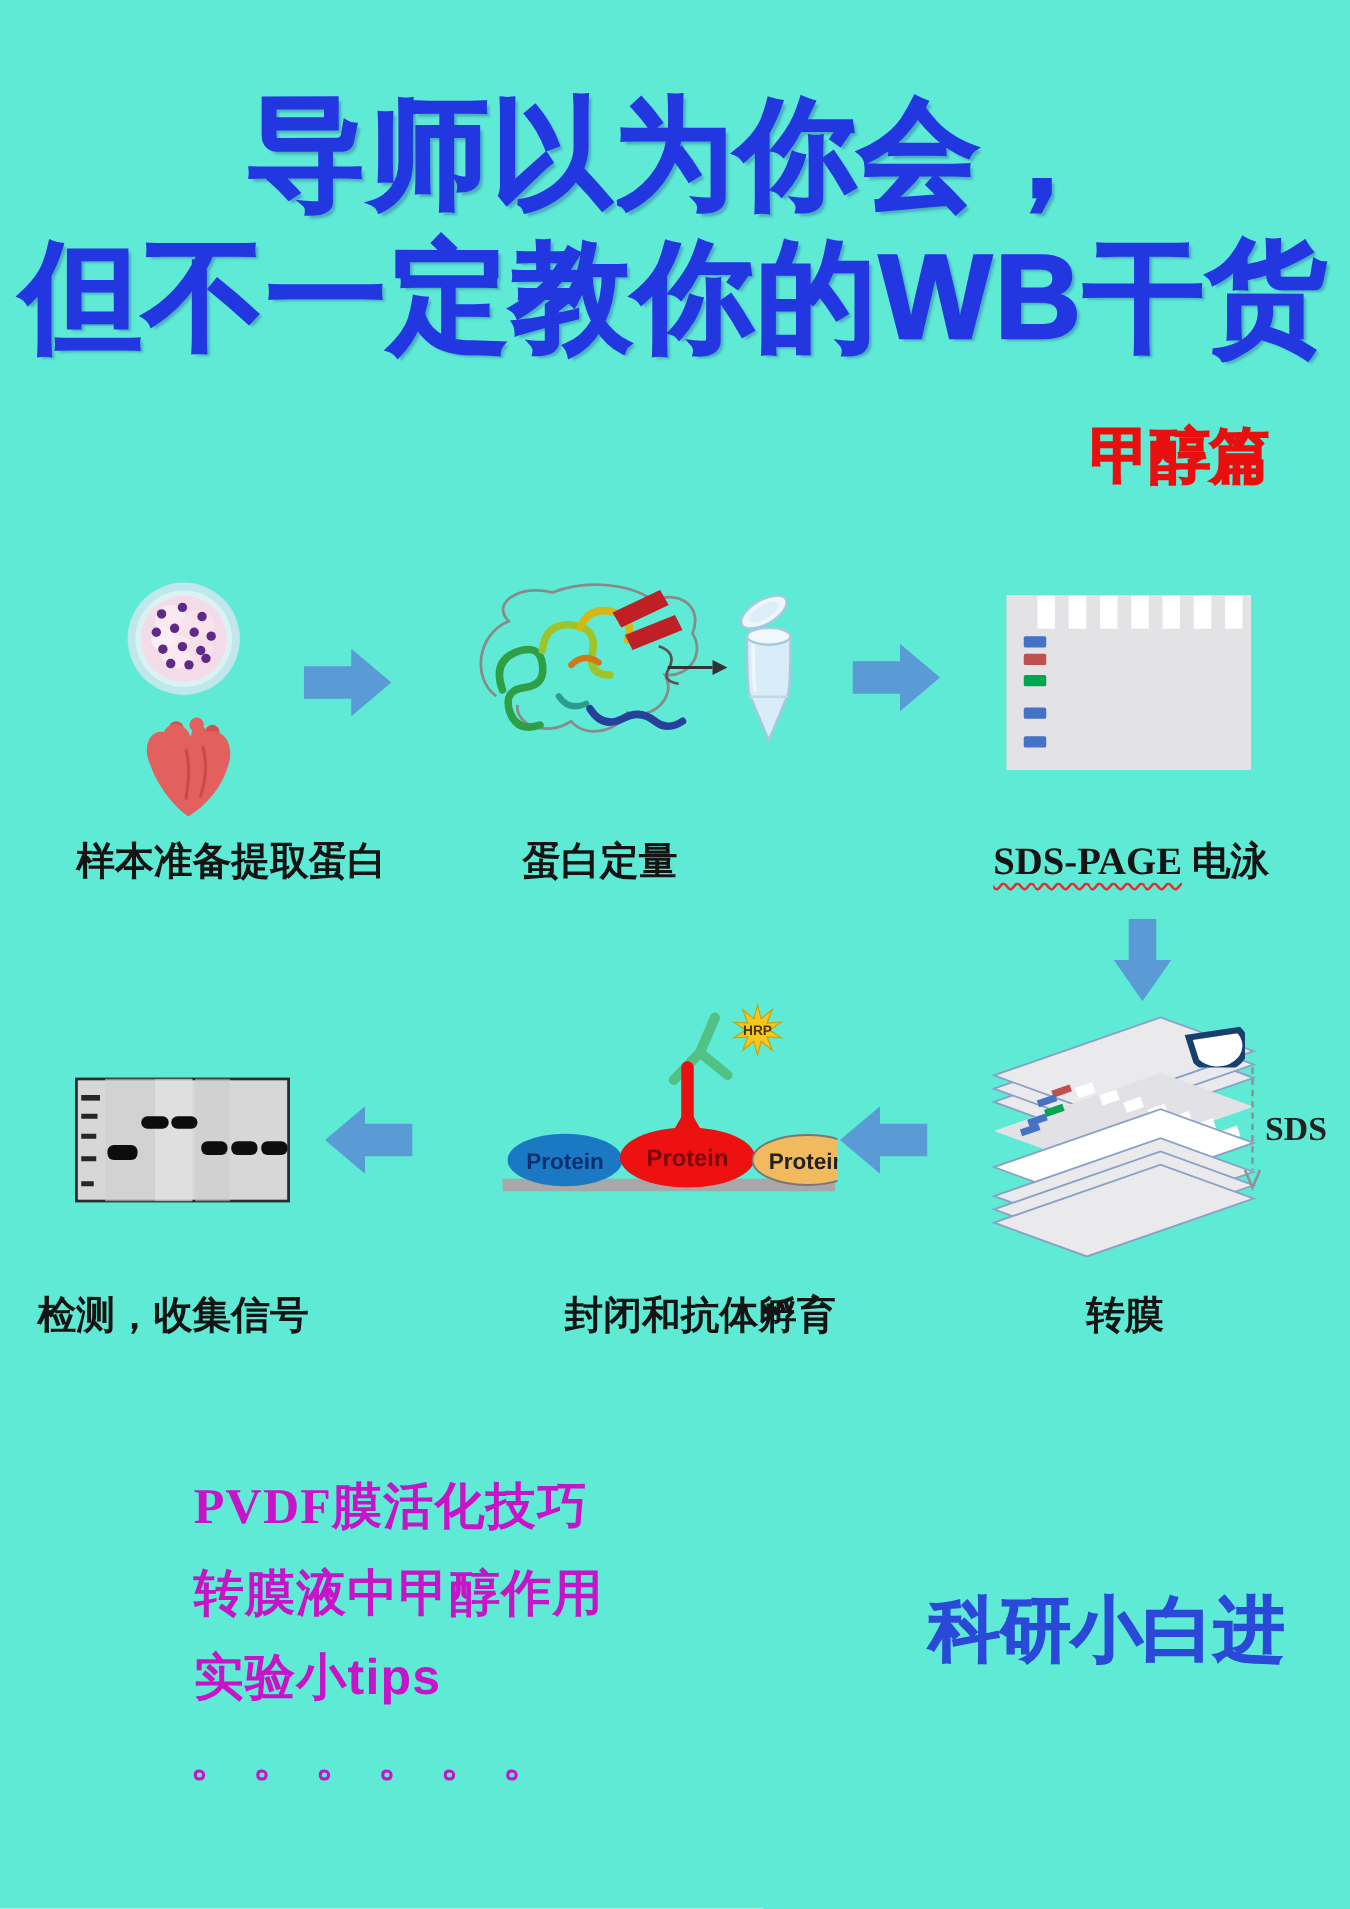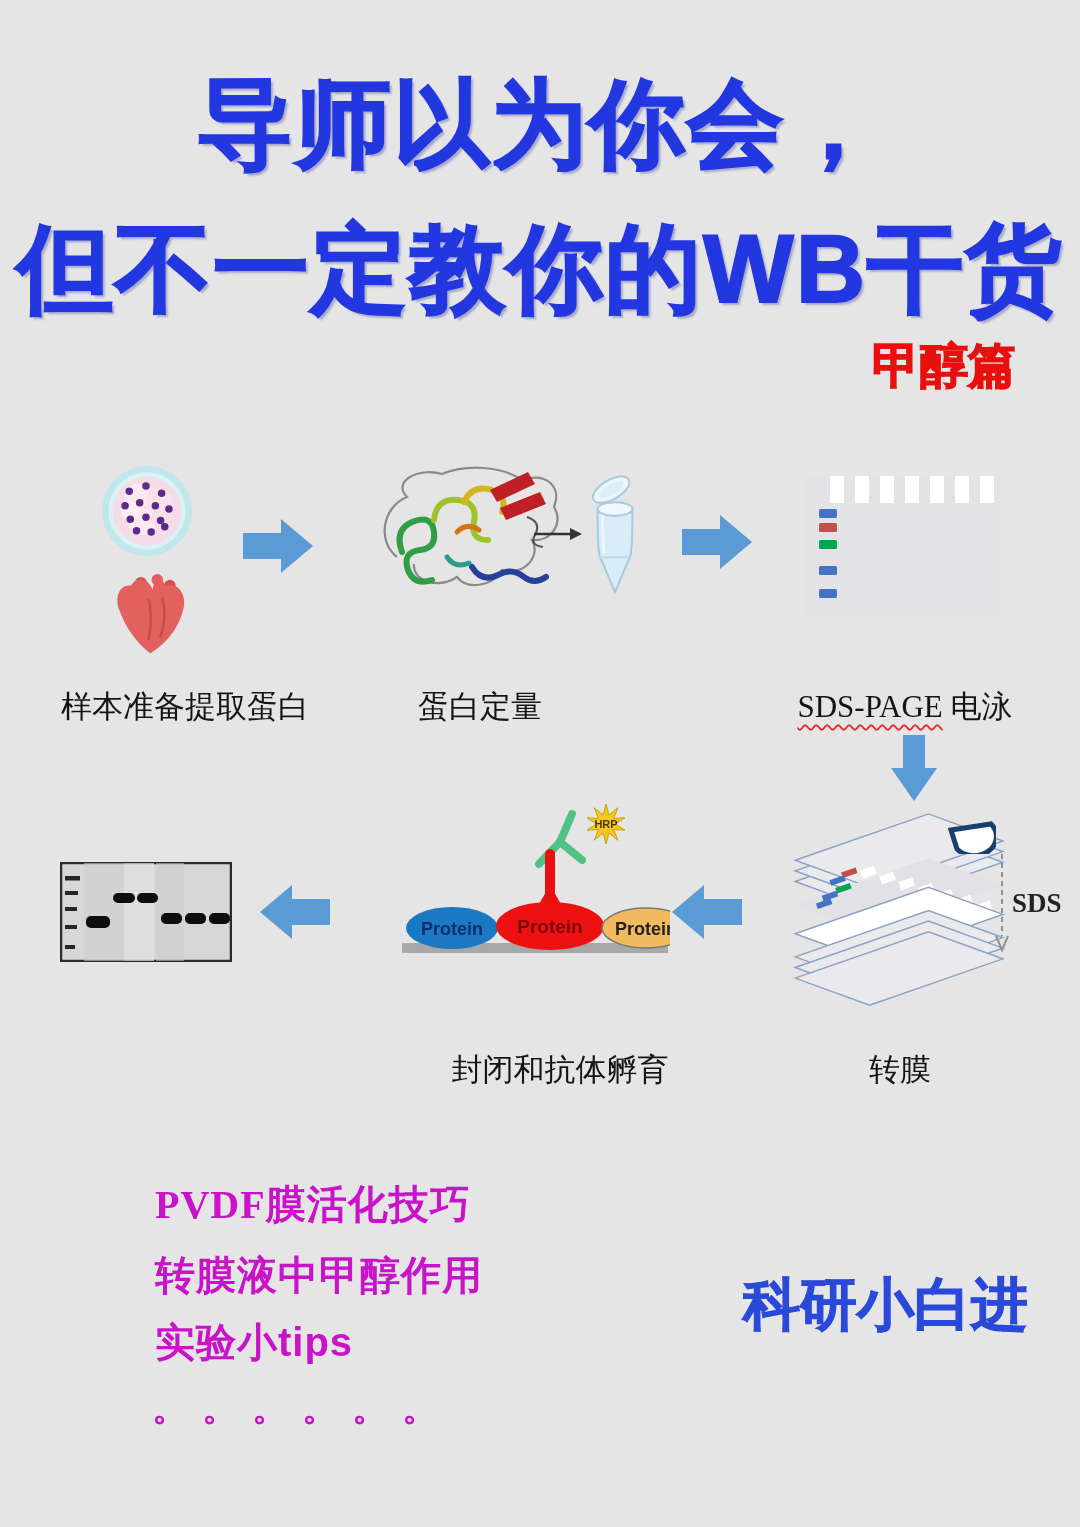--- a/index.html
+++ b/index.html
@@ -1,44 +1,44 @@
 <!DOCTYPE html>
 <html><head>
 <meta charset="utf-8">
 <style>
   html,body{margin:0;padding:0;background:#fff;}
-  .page{position:relative;width:1080px;height:1527px;background:#e5e5e5;overflow:hidden;
+  .page{position:relative;width:1080px;height:1527px;background:#5eead4;overflow:hidden;
         font-family:"Liberation Sans","DejaVu Sans",sans-serif;}
   .abs{position:absolute;}
   .title{width:100%;text-align:center;color:#2337e0;font-weight:900;
          font-size:96px;line-height:1;letter-spacing:2px;
          text-shadow:3px 3px 2px rgba(25,35,140,.30);
          -webkit-text-stroke:2px #2337e0;}
   .subtitle{color:#e90f0f;font-weight:900;font-size:48px;line-height:1;
             -webkit-text-stroke:1.5px #e90f0f;}
-  .step-label{font-family:"Liberation Serif","DejaVu Serif",serif;font-weight:400;
-              font-size:31px;color:#141414;text-align:center;line-height:1.2;margin-top:18px;}
+  .step-label{font-family:"Liberation Serif","DejaVu Serif",serif;font-weight:700;
+              font-size:31px;color:#141414;text-align:center;line-height:1.2;}
   .label-en-wavy{text-decoration-line:underline;text-decoration-style:wavy;
                  text-decoration-color:#e03030;text-decoration-thickness:2px;
                  text-underline-offset:7px;}
   .sds-note{font-family:"Liberation Serif","DejaVu Serif",serif;font-weight:700;
             font-size:27px;color:#222;}
   .topic{font-weight:700;font-size:40px;color:#c813c8;letter-spacing:1px;line-height:1;}
   .dots{font-weight:700;font-size:36px;color:#c813c8;letter-spacing:14px;line-height:1;}
   .tagline{font-weight:900;font-size:57px;color:#2b49d8;line-height:1;
            -webkit-text-stroke:1px #2b49d8;}
   svg{display:block;}
 </style>
 </head>
 <body>
 
 <div class="page">
 
   <div class="abs title" style="top:76px;left:0;">导师以为你会，</div>
-  <div class="abs title" style="top:221px;left:0;">但不一定教你的WB干货</div>
+  <div class="abs title" style="top:190px;left:0;">但不一定教你的WB干货</div>
   <div class="abs subtitle" style="top:342px;right:64px;">甲醇篇</div>
 
   <svg class="abs" style="left:100px;top:463px;" width="94" height="96" viewBox="0 0 90 90">
     <circle cx="45" cy="45" r="43" fill="#bfe7ec"></circle>
     <circle cx="45" cy="45" r="37" fill="#daf2f4"></circle>
     <circle cx="45" cy="45" r="33" fill="#f3dce8"></circle>
     <circle cx="35" cy="31" r="12" fill="#fae9f1"></circle>
     <circle cx="56" cy="36" r="13" fill="#f8e2ec"></circle>
     <circle cx="40" cy="55" r="13" fill="#fae9f1"></circle>
     <circle cx="58" cy="52" r="10" fill="#f6dfe9"></circle>
@@ -214,20 +214,21 @@
     </g>
     <g fill="#0d0d0d">
       <rect x="26" y="54" width="24" height="12" rx="5"></rect>
       <rect x="53" y="31" width="22" height="10" rx="5"></rect>
       <rect x="77" y="31" width="21" height="10" rx="5"></rect>
       <rect x="101" y="51" width="21" height="11" rx="5"></rect>
       <rect x="125" y="51" width="21" height="11" rx="5"></rect>
       <rect x="149" y="51" width="21" height="11" rx="5"></rect>
     </g>
   </svg>
+  <div class="abs step-label" style="left:30px;top:1033px;width:250px;text-align:left;">检测，收集信号</div>
 
   <div class="abs topic" style="left:155px;top:1185px;font-family:Liberation Serif, serif;">PVDF膜活化技巧</div>
   <div class="abs topic" style="left:155px;top:1255px;">转膜液中甲醇作用</div>
   <div class="abs topic" style="left:155px;top:1322px;">实验小tips</div>
   <div class="abs dots" style="left:152px;top:1390px;">。。。。。。</div>
   <div class="abs tagline" style="left:743px;top:1276px;">科研小白进</div>
 
 </div>
 
 </body></html>

